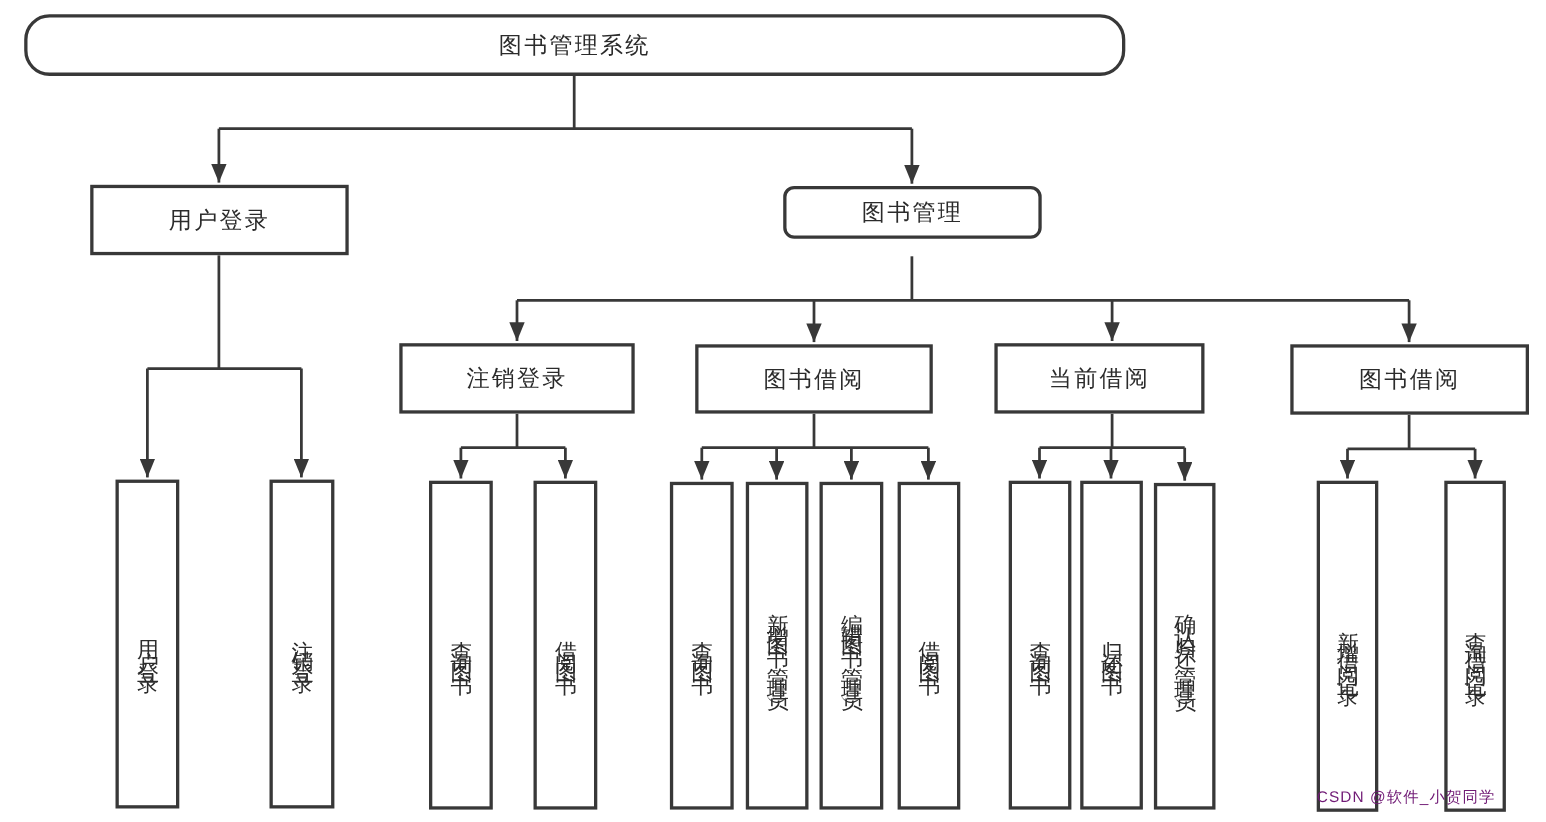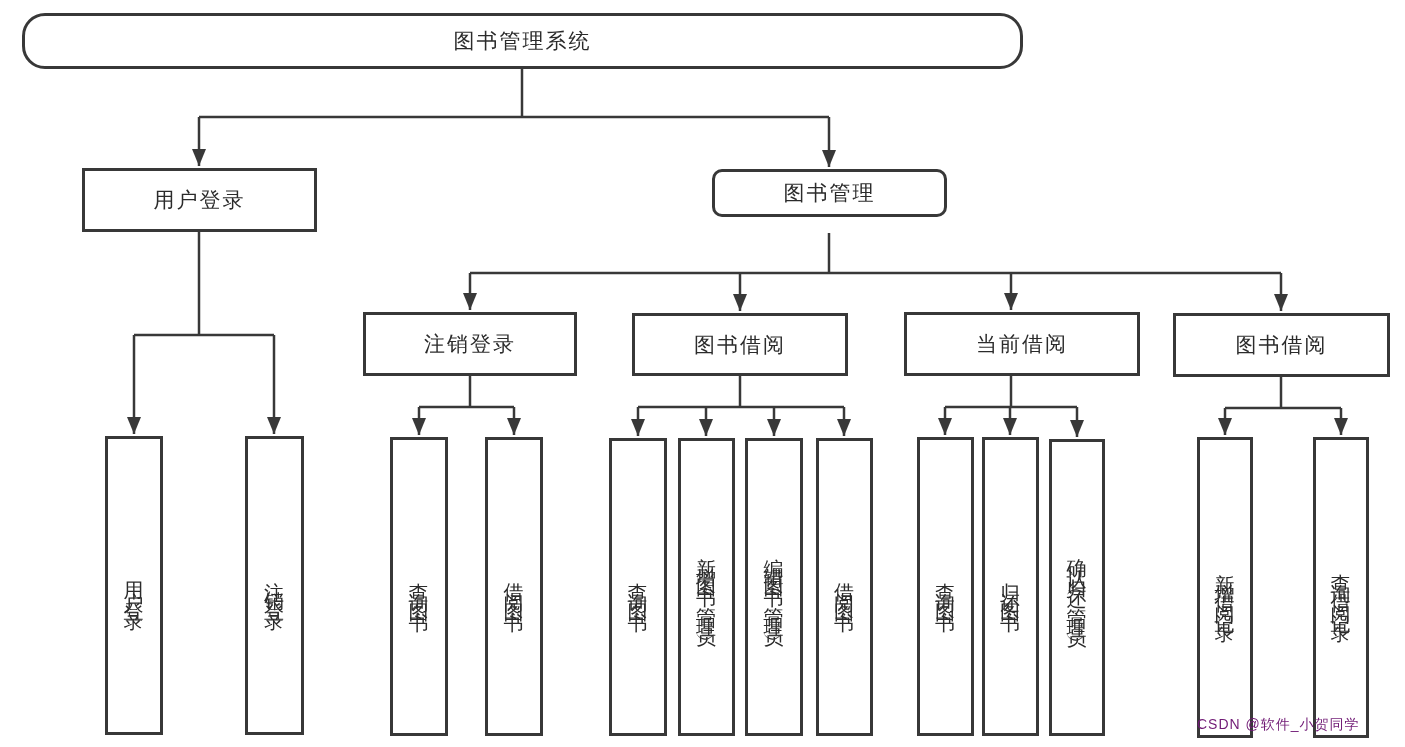--- a/index.html
+++ b/index.html
@@ -108,21 +108,21 @@
   <div class="hbox" style="left:712px;top:169px;width:235px;height:48px;border-radius:10px;">
     <span>图书管理</span>
   </div>
 
   <div class="hbox" style="left:363px;top:312px;width:214px;height:64px;">
     <span>注销登录</span>
   </div>
   <div class="hbox" style="left:632px;top:313px;width:216px;height:63px;">
     <span>图书借阅</span>
   </div>
-  <div class="hbox" style="left:904px;top:312px;width:236px;height:64px;">
+  <div class="hbox" style="left:904px;top:312px;width:191px;height:64px;">
     <span>当前借阅</span>
   </div>
   <div class="hbox" style="left:1173px;top:313px;width:217px;height:64px;">
     <span>图书借阅</span>
   </div>
 
   <div class="leaf" style="left:105px;top:436px;width:58px;height:299px;">
     <span class="vtext">用户登录</span>
   </div>
   <div class="leaf" style="left:245px;top:436px;width:59px;height:299px;">

